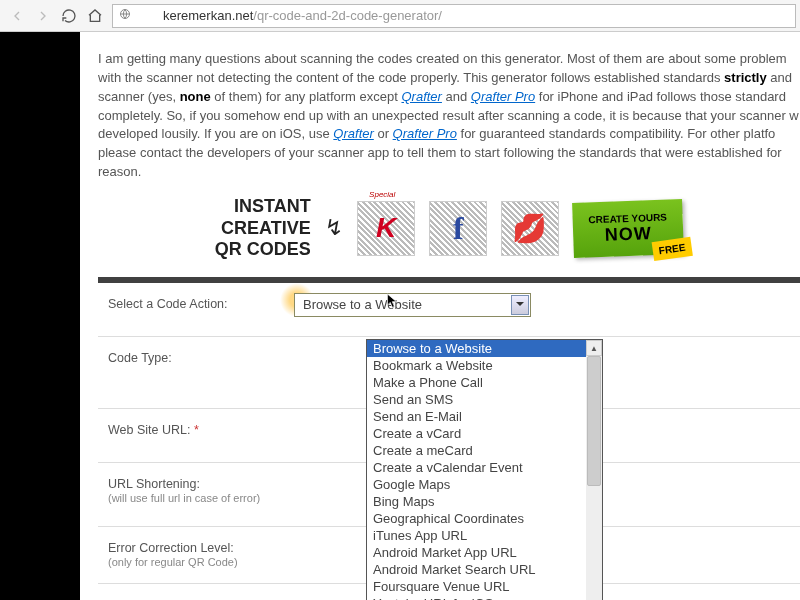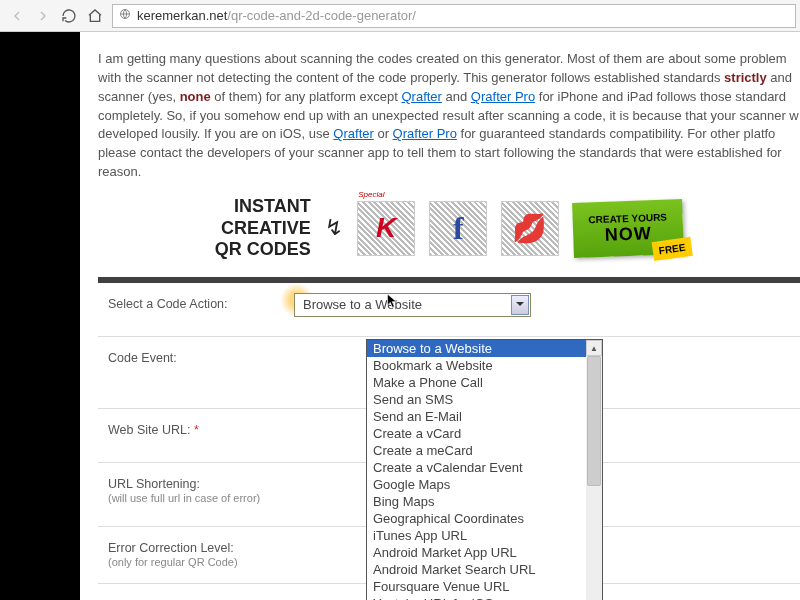--- a/index.html
+++ b/index.html
@@ -35,21 +35,21 @@
   flex: 1;
   height: 24px;
   border: 1px solid #bbb;
   background: #fff;
   display: flex;
   align-items: center;
   padding: 0 6px;
   margin-left: 4px;
 }
 .url-bar .globe { margin-right: 6px; color: #888; }
-.url-bar .url-host { color: #333; }
+.url-bar .url-host { color: #333; margin-left: 26px; }
 .url-bar .url-path { color: #999; }
 .viewport {
   display: flex;
   height: calc(600px - 32px);
 }
 .blackbar {
   width: 80px;
   background: #000;
 }
 .content {
@@ -58,22 +58,22 @@
   padding: 18px 0 0 18px;
   color: #444;
   position: relative;
 }
 .intro {
   line-height: 1.45;
   font-size: 13px;
   color: #555;
   padding-right: 0;
 }
-.intro a { color: #0066cc; text-decoration: underline; }
-.intro strong { color: #7f1d1d; }
+.intro a { color: #0066cc; text-decoration: underline; font-style: italic; }
+.intro strong { color: #000000; }
 .banner {
   display: flex;
   gap: 14px;
   align-items: center;
   justify-content: center;
   margin: 14px 0 16px 0;
 }
 .banner-text {
   font-weight: bold;
   font-size: 18px;
@@ -89,21 +89,21 @@
   position: relative;
   display: flex;
   align-items: center;
   justify-content: center;
 }
 .qr-thumb.k::after { content: "K"; font-size: 28px; font-style: italic; font-weight: bold; color: #d00020; }
 .qr-thumb.f::after { content: "f"; font-size: 32px; font-weight: bold; color: #2b4aa0; font-family: Georgia, serif; }
 .qr-thumb.kiss::after { content: "💋"; font-size: 28px; }
 .special-label {
   position: absolute; top: -12px; left: 0; right: 8px;
-  font-size: 8px; color: #b00; font-style: italic; text-align: left;
+  font-size: 8px; color: #b00; font-style: italic; text-align: center;
 }
 .cta {
   width: 110px; height: 55px;
   background: linear-gradient(#7ac21e,#56a30c);
   display: flex; flex-direction: column;
   align-items: center; justify-content: center;
   color: #000; font-weight: bold;
   transform: rotate(-2deg);
   box-shadow: 2px 2px 4px rgba(0,0,0,.3);
   position: relative;
@@ -271,21 +271,21 @@
           <div class="select-box">
             <span>Browse to a Website</span>
             <span class="arrow"></span>
           </div>
           <svg class="cursor-arrow" viewBox="0 0 20 24" fill="#000">
               <path d="M2 2 L2 18 L6 14 L9 21 L12 20 L9 13 L15 13 Z" stroke="#fff" stroke-width="1"></path>
             </svg>
         </div>
       </div>
       <div class="form-row" style="min-height:72px;">
-        <div class="form-label">Code Event:</div>
+        <div class="form-label">Code Type:</div>
         <div class="form-field"></div>
       </div>
       <div class="form-row">
         <div class="form-label"><span>Web Site URL:</span> <span class="req">*</span></div>
         <div class="form-field"></div>
       </div>
       <div class="form-row" style="min-height:64px;">
         <div class="form-label">
           <span>URL Shortening:</span>
           <span class="sub">(will use full url in case of error)</span>

